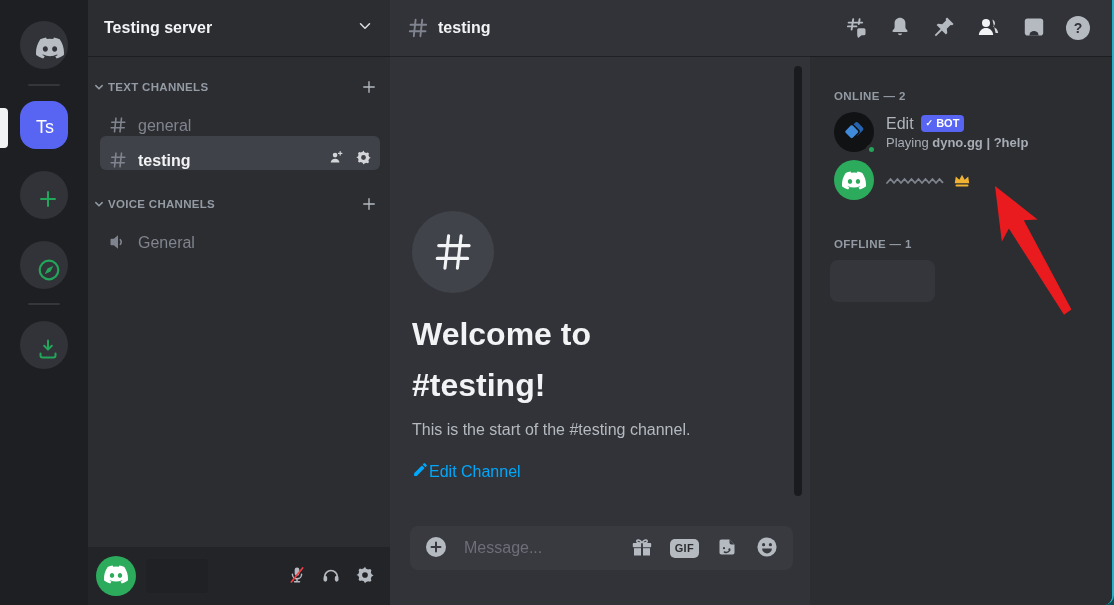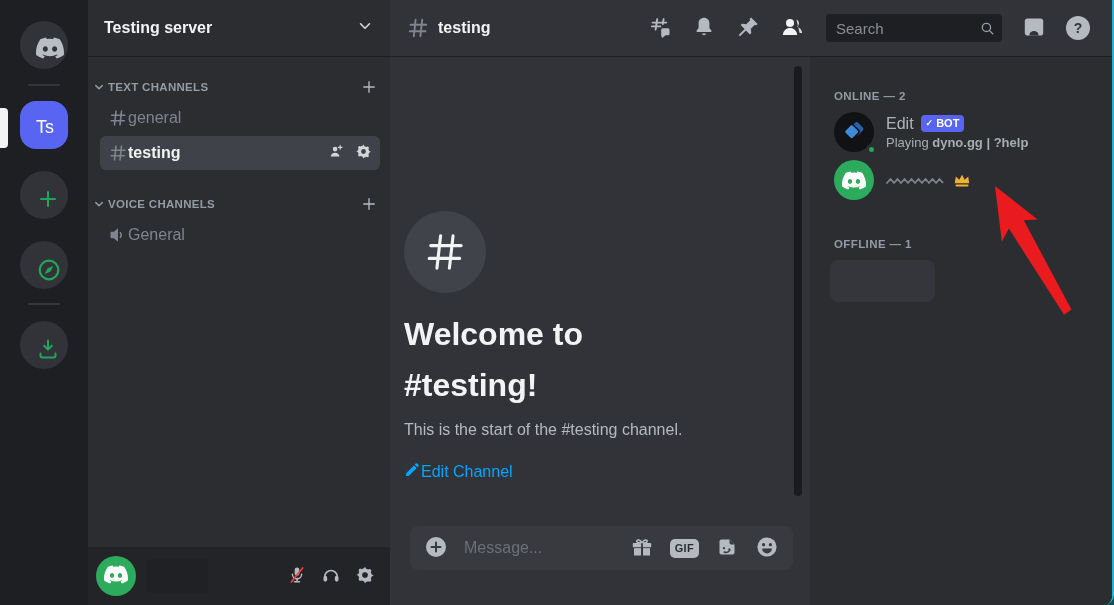--- a/index.html
+++ b/index.html
@@ -23,22 +23,22 @@
 
   
   .sidebar{width:302px;flex:none;background:#2b2d31;display:flex;flex-direction:column;position:relative;}
   .sidebar-header{height:56px;flex:none;display:flex;align-items:center;justify-content:space-between;
        padding:0 16px;color:#f2f3f5;font-size:16px;font-weight:700;box-shadow:0 1px 0 rgba(0,0,0,.35);cursor:pointer;}
   .channels{flex:1;padding-top:18px;overflow:hidden;}
   .section-header{display:flex;align-items:center;height:26px;padding:0 12px 0 6px;color:#949ba4;cursor:pointer;}
   .section-header .sec-label{font-size:11.5px;font-weight:700;letter-spacing:.3px;margin-left:4px;}
   .section-plus{margin-left:auto;color:#b5bac1;display:grid;place-items:center;cursor:pointer;}
   .voice-section{margin-top:21px;}
-  .channel-row{height:34px;margin:1px 10px 1px 12px;border-radius:6px;display:flex;align-items:center;
-       padding:0 8px;gap:0;color:#80848e;font-size:16px;cursor:pointer;}
+  .channel-row{height:34px;margin:1px 10px 1px 12px;border-radius:6px;display:flex;align-items:flex-end;
+       padding:0 8px;gap:10px;color:#80848e;font-size:16px;cursor:pointer;}
   .channel-row .ch-name{font-weight:500;}
   .channel-row.active{background:#3f4248;color:#f2f3f5;}
   .channel-row.active .ch-name{font-weight:700;}
   .channel-row .ch-hash{color:#80848e;flex:none;display:grid;place-items:center;}
   .row-actions{margin-left:auto;display:flex;gap:10px;color:#d3d5d9;align-items:center;}
 
   .user-panel{height:58px;flex:none;background:#232428;display:flex;align-items:center;padding:0 8px;}
   .avatar-40{width:40px;height:40px;border-radius:50%;flex:none;display:grid;place-items:center;}
   .green-avatar{background:#2dab5d;color:#fff;}
   .redacted-name{width:62px;height:34px;margin-left:10px;background:#1e1f22;border-radius:4px;opacity:.55;}
@@ -61,21 +61,21 @@
        font-family:"Liberation Sans",sans-serif;}
   .search-box input::placeholder{color:#8a8e94;}
   .search-box .mag{color:#949ba4;flex:none;display:grid;place-items:center;}
   .help-icon{width:24px;height:24px;border-radius:50%;background:#b5bac1;color:#313338;font-weight:800;font-size:14px;
        display:grid;place-items:center;cursor:pointer;}
 
   .main-body{flex:1;display:flex;min-height:0;}
 
   
   .chat{flex:1;position:relative;min-width:0;background:#313338;}
-  .welcome{position:absolute;left:14px;top:155px;width:370px;}
+  .welcome{position:absolute;left:22px;top:155px;width:370px;}
   .welcome-circle{width:82px;height:82px;border-radius:50%;background:#41434a;display:grid;place-items:center;color:#f2f3f5;}
   .welcome-title{margin:16px 0 0;font-size:32px;line-height:1.6;font-weight:800;color:#f2f3f5;max-width:290px;}
   .welcome-sub{margin:10px 0 0;font-size:16px;color:#b5bac1;}
   .edit-link{margin-top:22px;display:inline-flex;align-items:center;color:#00a8fc;font-size:16px;cursor:pointer;}
   .chat-scrollbar{position:absolute;top:10px;right:8px;width:8px;height:430px;border-radius:4px;background:#1a1b1e;cursor:pointer;}
   .message-bar{position:absolute;left:20px;right:17px;bottom:35px;height:44px;background:#383a40;border-radius:8px;
        display:flex;align-items:center;padding:0 14px;gap:14px;}
   .attach-btn{background:none;border:none;padding:0;color:#b5bac1;display:grid;place-items:center;cursor:pointer;}
   .message-bar input{flex:1;min-width:0;background:transparent;border:none;outline:none;color:#bef264;font-size:16px;
        font-family:"Liberation Sans",sans-serif;}
@@ -316,29 +316,20 @@
         <button class="hicon active">
           <span>
             <svg width="26" height="24" viewBox="0 0 26 24" fill="currentColor">
                 <circle cx="10" cy="8" r="4"></circle>
                 <path d="M2.8 20c.4-4.3 3.4-7 7.2-7s6.8 2.7 7.2 7z"></path>
                 <path d="M16.4 4.6a4 4 0 0 1 2.6 3.7 4 4 0 0 1-1.9 3.4c2.9.9 4.8 3.2 5.1 6.3h-2.6" opacity=".85"></path>
               </svg>
           </span>
         </button>
 
-        <div class="search-box">
-          <input type="text" placeholder="Search" style="">
-          <span class="mag">
-            <svg width="17" height="17" viewBox="0 0 24 24">
-                <circle cx="10.5" cy="10.5" r="5.8" stroke="currentColor" stroke-width="1.9" fill="none"></circle>
-                <path d="M15 15l4.3 4.3" stroke="currentColor" stroke-width="1.9" stroke-linecap="round"></path>
-              </svg>
-          </span>
-        </div>
 
         <button class="hicon">
           <span>
             <svg width="24" height="24" viewBox="0 0 24 24">
                 <rect x="2.8" y="3.5" width="18.4" height="17" rx="2.8" fill="currentColor"></rect>
                 <path d="M7.4 20.5a4.6 4.6 0 0 1 9.2 0z" fill="#313338"></path>
               </svg>
           </span>
         </button>
         <button class="hicon help-icon">

